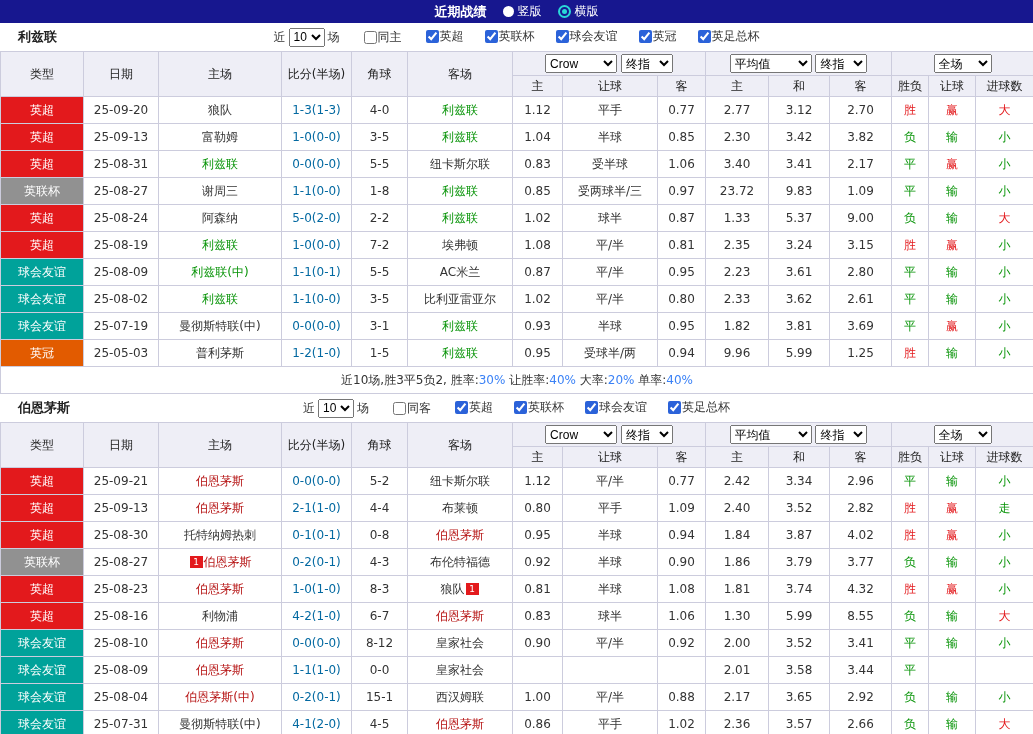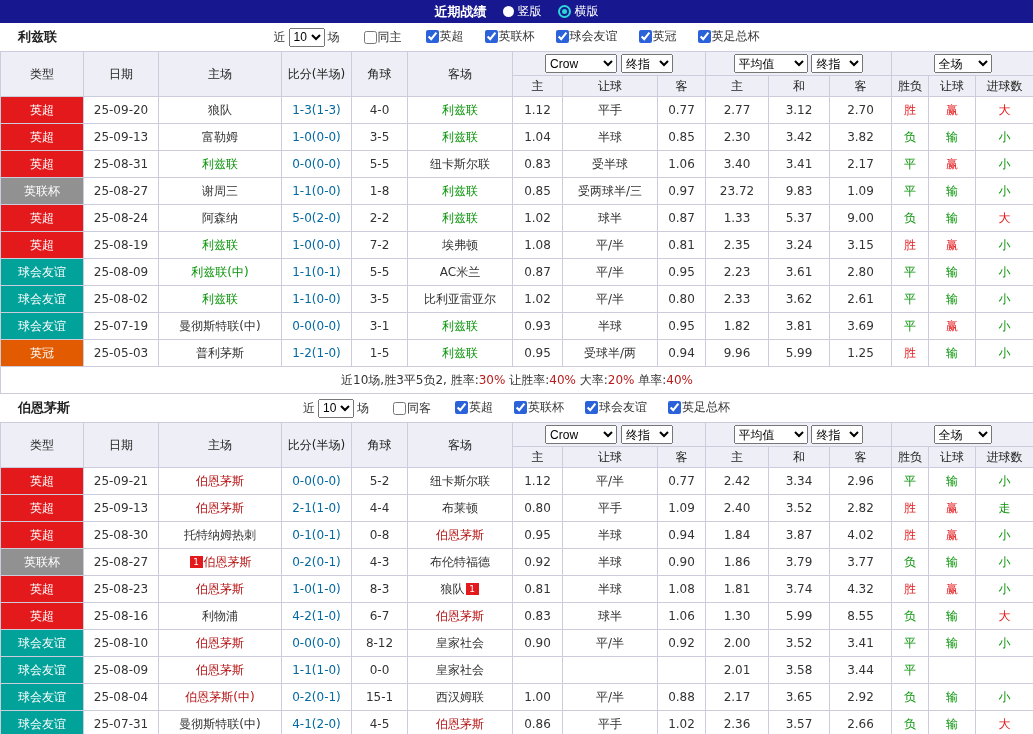--- a/index.html
+++ b/index.html
@@ -22,35 +22,35 @@
   .lg-filter{display:inline-flex;align-items:center;margin-left:21px}
   .lg-filter input{width:13px;height:13px;margin:0 1px 0 0;accent-color:#2b62d9}
 
   
   table.stats-table{width:1033px;border-collapse:collapse;table-layout:fixed}
   .stats-table th,.stats-table td{border:1px solid #ccccdd;text-align:center;overflow:hidden;white-space:nowrap;padding:0}
   thead th{background:#eeeef6;font-weight:normal;color:#222}
   .hrow1 th{height:23px}
   .hrow2 th{height:20px}
   .hrow1 select{font-size:12px;height:19px}
-  .sel-a{width:72px}.sel-b{width:52px}.sel-c{width:74px}.sel-d{width:58px}
+  .sel-a{width:72px}.sel-b{width:52px}.sel-c{width:82px}.sel-d{width:58px}
   tbody td{height:26px;background:#fff}
   td.lg{color:#fff}
   .lg-red{background:#e3191c}
   .lg-gray{background:#919191}
   .lg-teal{background:#00a29a}
   .lg-orange{background:#e25b00}
   .t-green{color:#089408}
   .t-red{color:#b61414}
   .t-def{color:#333}
   td.score{color:#0369a1}
   .c-red{color:#e3191c}
   .c-green{color:#089408}
   tfoot td.summary{height:26px;background:#fff;color:#333}
-  .sum-red{color:#b91c1c}
+  .sum-red{color:#3b82f6}
   .badge{display:inline-block;min-width:11px;height:12px;line-height:12px;background:#e3191c;color:#fff;font-size:9px;padding:0 1px;margin:0 1px;vertical-align:1px}
 </style>
 </head>
 <body>
 
 <div class="topbar" data-interactable="false">
   <span class="title" data-interactable="false">近期战绩</span>
   <span class="radio-opt" data-interactable="true">
     <span class="rdot" data-interactable="false"></span>
     <span data-interactable="false">竖版</span>

